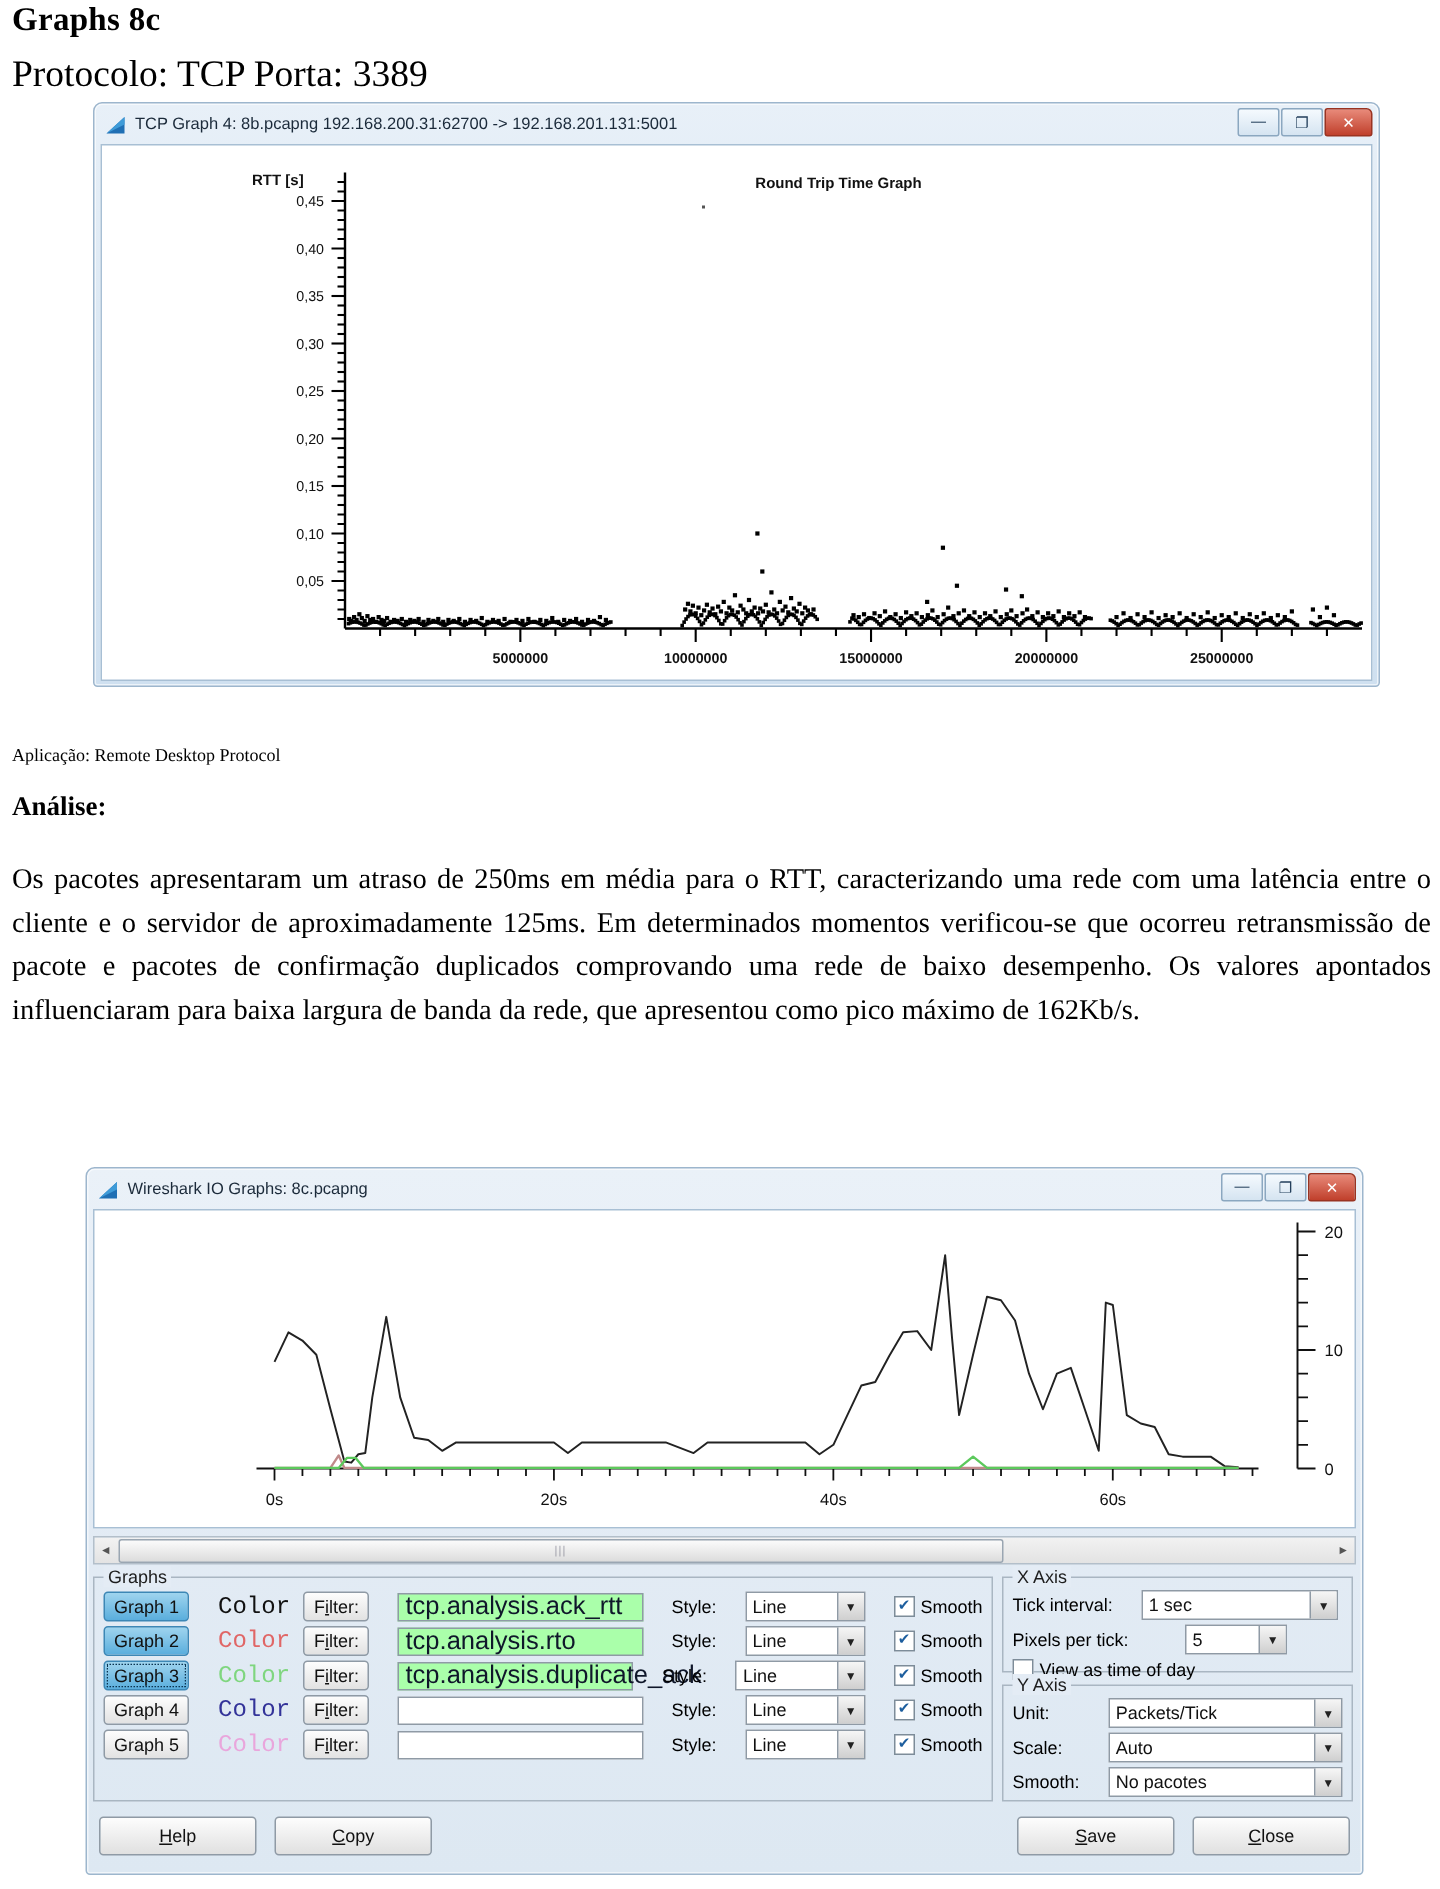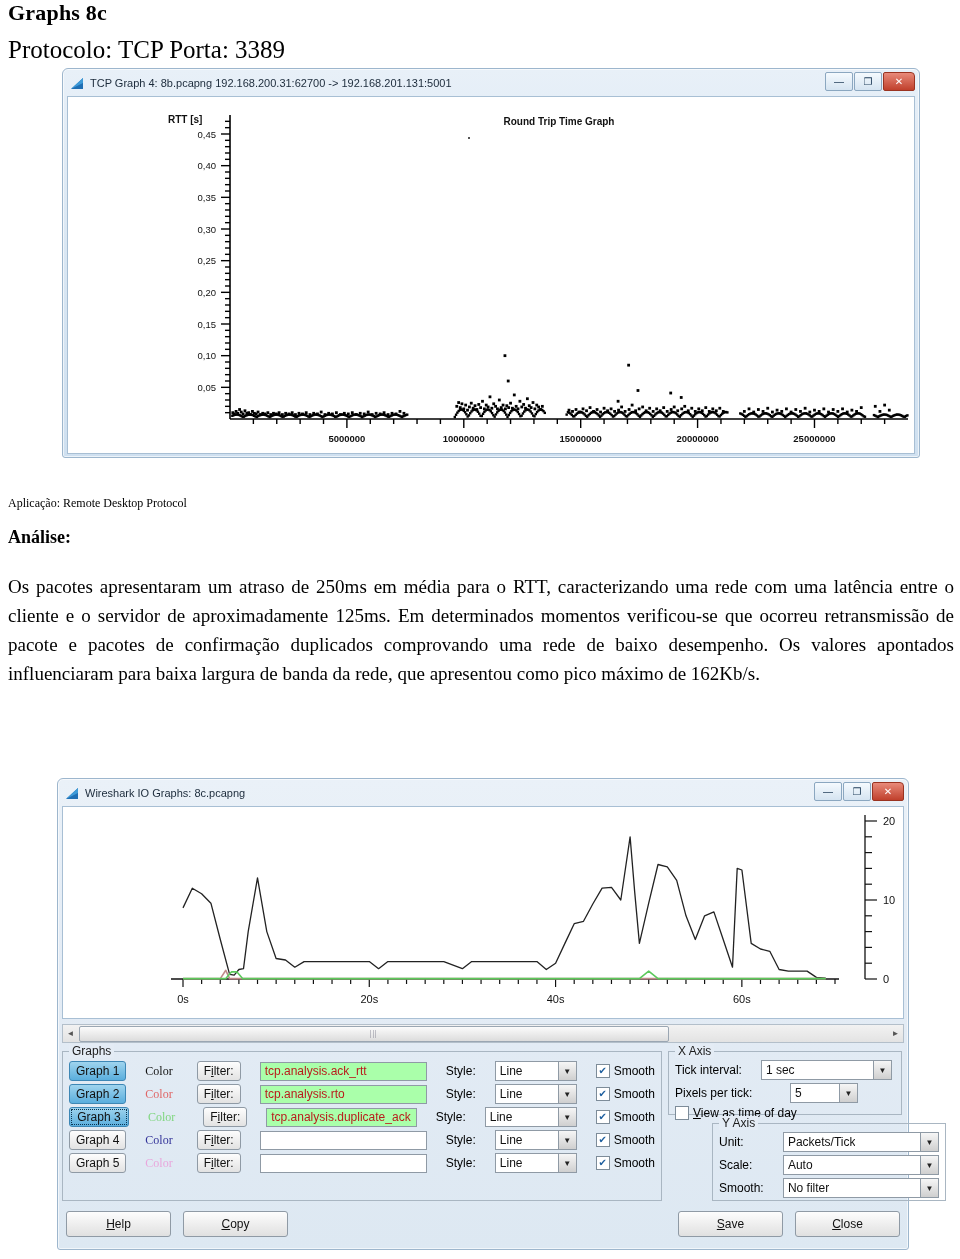--- a/index.html
+++ b/index.html
@@ -105,25 +105,25 @@
     white-space:nowrap;
     box-sizing:border-box;
   }
   .btn.on{
     background:linear-gradient(180deg,#9fd4ee,#5aaedd);
     border-color:#3d87b5;
   }
   .btn.focus{outline:1px dotted #0a3350;outline-offset:-3px;}
   .gbtn{width:62px;text-align:center;}
   .fbtn{width:44px;text-align:center;}
-  .colorlbl{width:38px;font-size:12px;font-family:Liberation Serif, serif;}
+  .colorlbl{width:38px;font-size:16px;font-family:Liberation Mono, monospace;}
   .txtin{
     height:19px;border:1px solid #8f9aa5;background:#fff;
-    font-family:"Liberation Sans",sans-serif;font-size:12px;
-    padding:1px 4px;box-sizing:border-box;color:#b91c1c;
+    font-family:"Liberation Sans",sans-serif;font-size:17px;
+    padding:1px 4px;box-sizing:border-box;color:#0f172a;
     display:flex;align-items:center;
   }
   .txtin.valid{background:#aaffaa;}
   .lbl{font-size:12px;white-space:nowrap;font-family:"Liberation Sans",sans-serif;}
   .combo{
     height:20px;border:1px solid #8f9aa5;background:#fff;
     display:flex;align-items:center;justify-content:space-between;
     font-family:"Liberation Sans",sans-serif;font-size:12px;
     box-sizing:border-box;color:#111;
   }
@@ -1128,41 +1128,41 @@
           <span class="carrow">▼</span>
         </span>
       </div>
       <div class="chk" style="margin-top:2px;">
         <span class="box" id="todbox"></span>
         <span class="lbl"><span class="u">V</span><span id="todrest">iew as time of day</span></span>
       </div>
     </div>
   </div>
 
-  <div class="groupbox" style="left:610px;top:344px;width:234px;height:78px;margin-left:44px;">
+  <div class="groupbox" style="left:610px;top:344px;width:234px;height:78px;">
     <span class="legend">Y Axis</span>
     <div style="padding:8px 6px 0 6px;">
       <div class="grow">
         <span class="lbl" style="width:46px;">Unit:</span>
         <span class="combo" style="width:160px;">
           <span class="cval">Packets/Tick</span>
           <span class="carrow">▼</span>
         </span>
       </div>
       <div class="grow">
         <span class="lbl" style="width:46px;">Scale:</span>
         <span class="combo" style="width:160px;">
           <span class="cval">Auto</span>
           <span class="carrow">▼</span>
         </span>
       </div>
       <div class="grow">
         <span class="lbl" style="width:46px;">Smooth:</span>
         <span class="combo" style="width:160px;">
-          <span class="cval">No filter</span>
+          <span class="cval">No pacotes</span>
           <span class="carrow">▼</span>
         </span>
       </div>
     </div>
   </div>
 
   <div class="botbar" style="top:432px;height:26px;">
     <span class="bigbtn" style="margin-left:4px;">
         <span class="u">H</span>
         <span id="helprest">elp</span>

